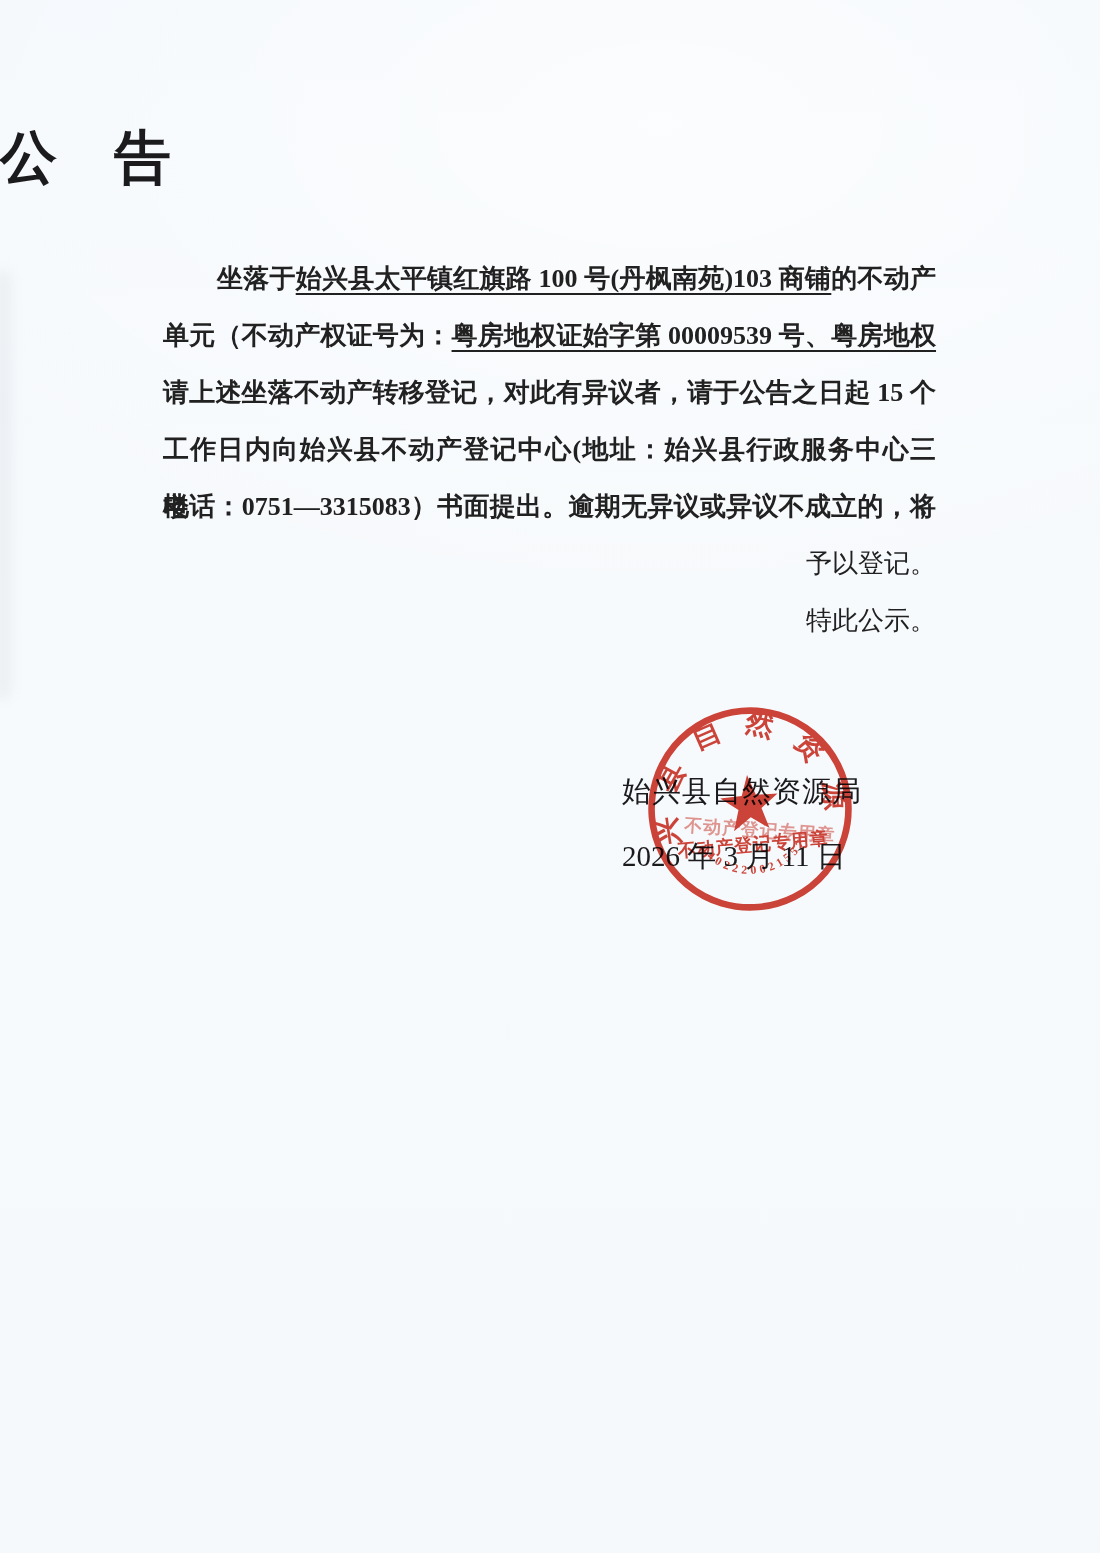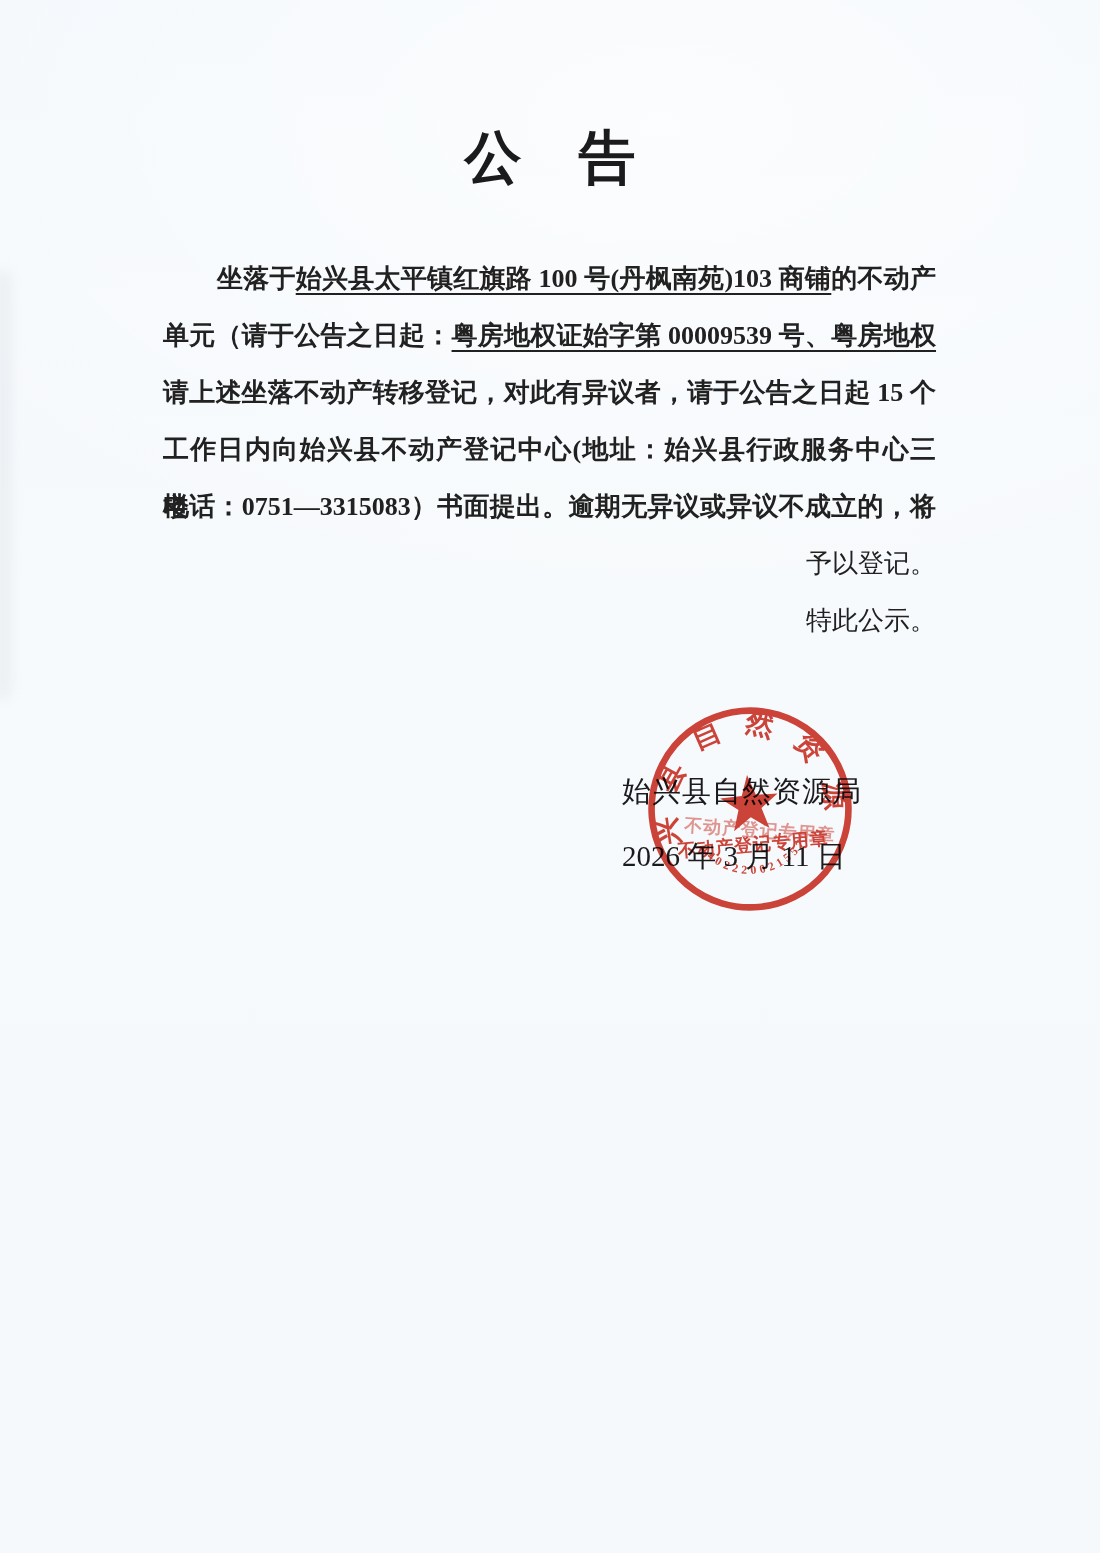--- a/index.html
+++ b/index.html
@@ -27,21 +27,20 @@
     background: #93a0ad;
     opacity: .10;
     filter: blur(6px);
     border-radius: 10px;
   }
   .title {
     position: absolute;
     top: 120px; left: 0;
     width: 100%;
     margin: 0;
-    text-align: center;
     font-size: 57px;
     font-weight: 700;
     letter-spacing: 0;
     color: #1b1b1d;
     font-family: Liberation Serif, serif;
   }
   .body {
     position: absolute;
     left: 163px; top: 250px;
     width: 773px;
@@ -97,21 +96,21 @@
 <body>
 
 <div class="page">
 
   <div class="scan-artifact"></div>
 
   <h1 class="title">公　告</h1>
 
   <div class="body">
       <div class="line justify indent"><span>坐落于</span><span class="u">始兴县太平镇红旗路 100 号(丹枫南苑)103 商铺</span><span>的不动产</span></div>
-      <div class="line justify"><span>单元（请于公告之日起：</span><span class="u">粤房地权证始字第 00009539 号、粤房地权</span></div>
+      <div class="line justify"><span>单元（不动产权证号为：</span><span class="u">粤房地权证始字第 00009539 号、粤房地权</span></div>
       <div class="line justify"><span>请上述坐落不动产转移登记，对此有异议者，请于公告之日起 15 个</span></div>
       <div class="line justify"><span>工作日内向始兴县不动产登记中心(地址：始兴县行政服务中心三楼，</span></div>
       <div class="line justify"><span>电话：0751—3315083）书面提出。逾期无异议或异议不成立的，将</span></div>
       <div class="line"><span>予以登记。</span></div>
       <div class="line indent"><span>特此公示。</span></div>
     </div>
 
   <div class="sig-org">始兴县自然资源局</div>
   <div class="sig-date">2026 年 3 月 11 日</div>
 

